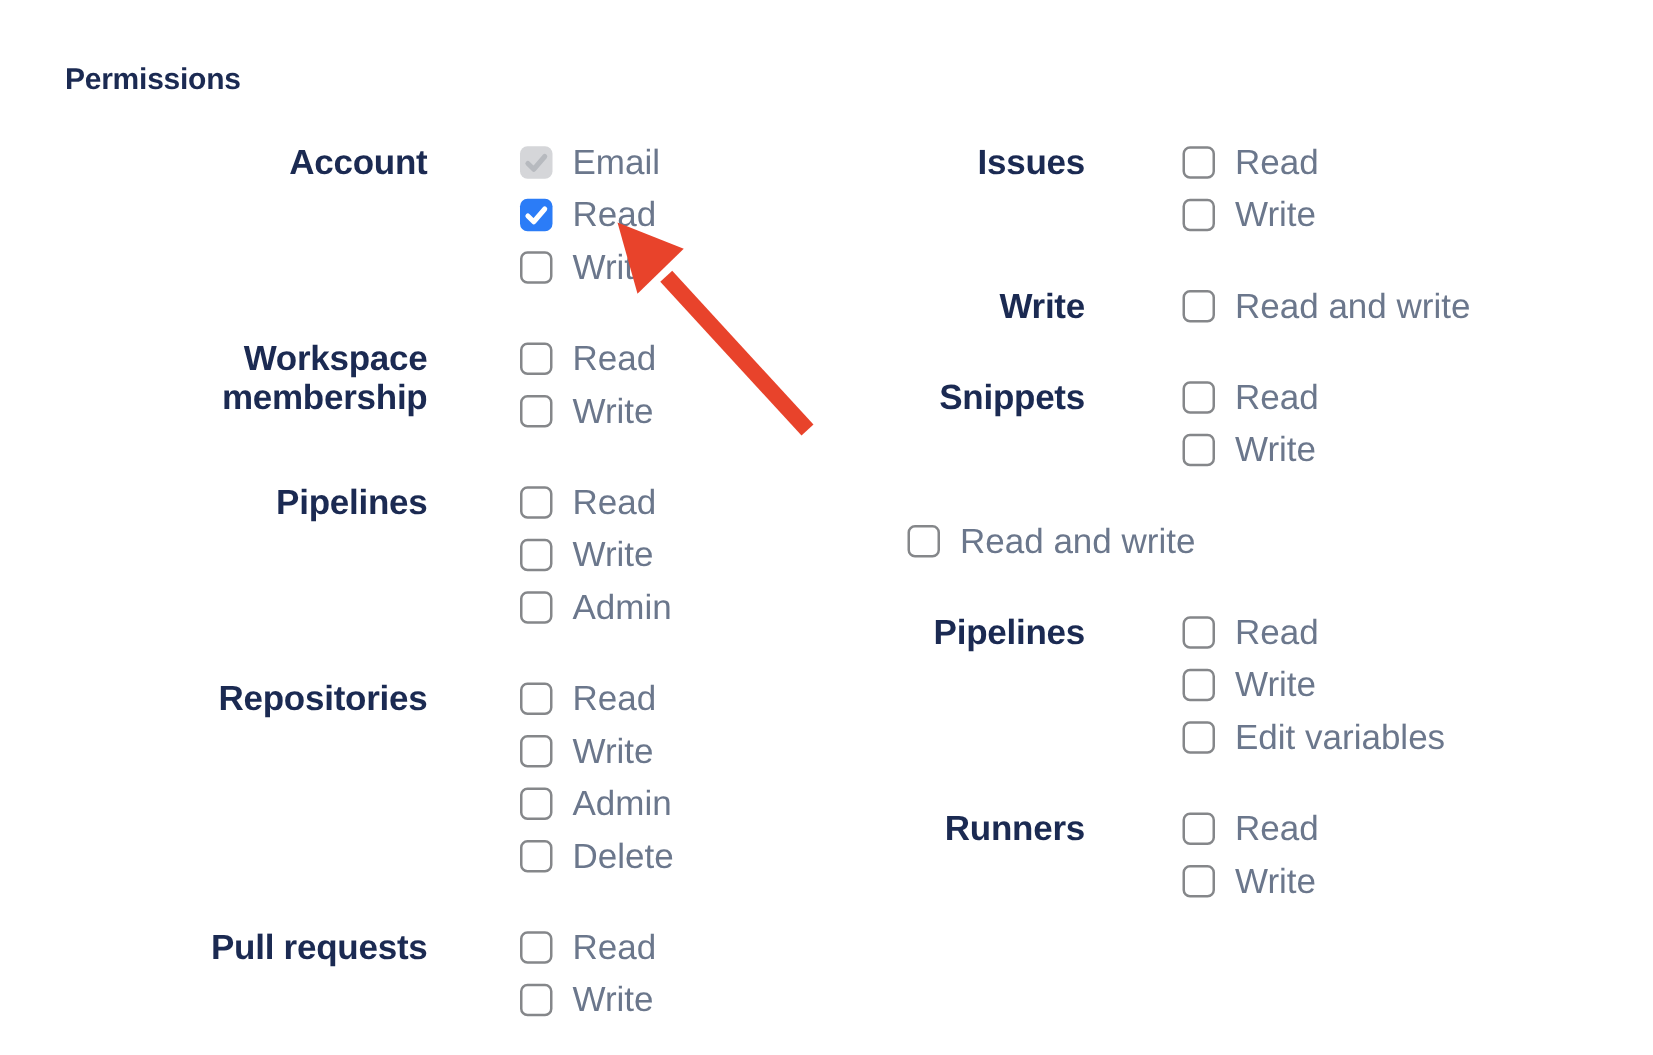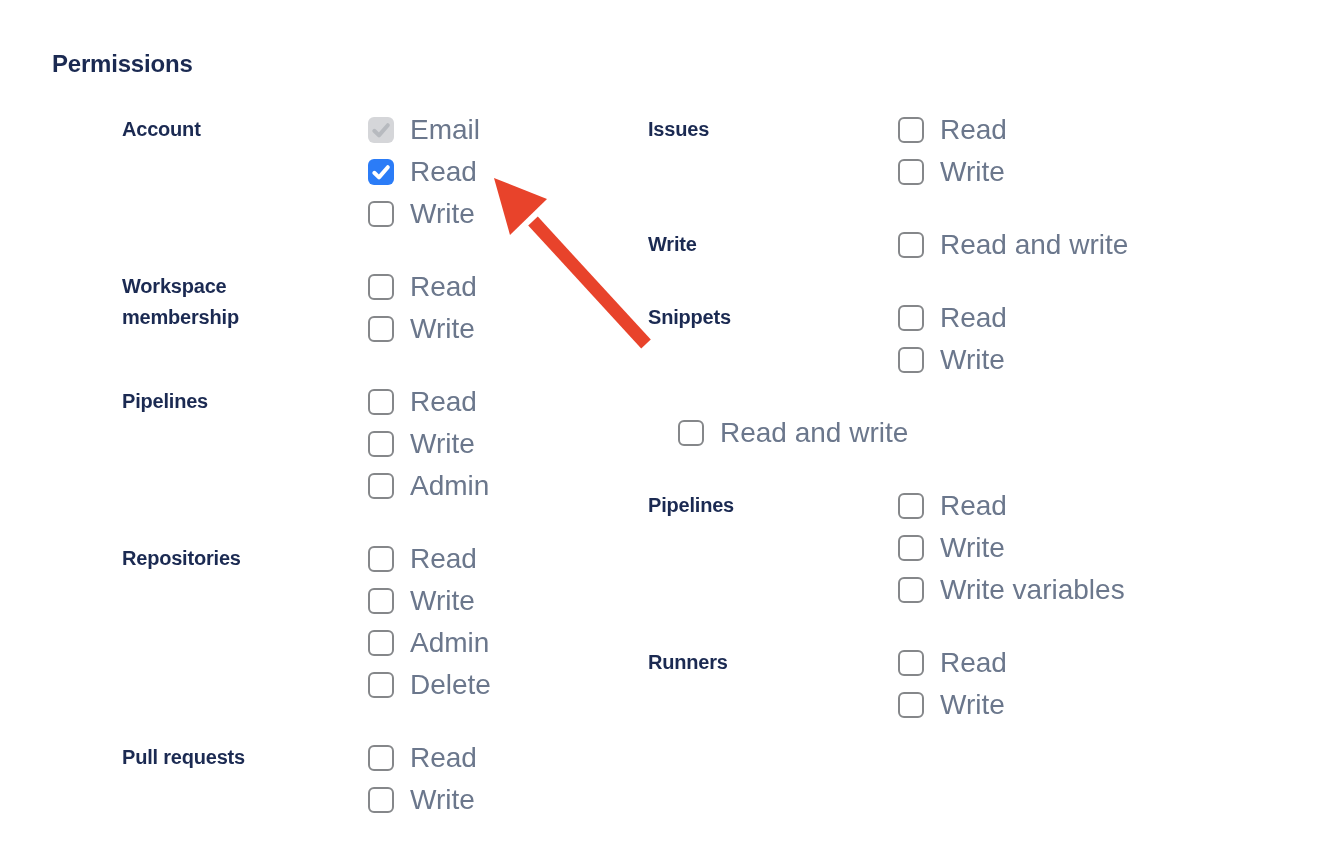--- a/index.html
+++ b/index.html
@@ -35,35 +35,37 @@
   .col-left{left:122px;width:560px;}
   .col-right{left:648px;width:560px;}
   .perm-group{
     display:flex;
     align-items:flex-start;
     margin-bottom:31px;
   }
   .group-label{
     flex:0 0 220px;
     width:220px;
-    font-size:20px;
+    text-align:right;
+    font-size:28px;
     font-weight:bold;
     color:var(--navy);
     line-height:31px;
     margin-top:-1px;
     letter-spacing:-0.2px;
   }
   .opts{margin-left:26px;}
   .col-right .opts{margin-left:30px;}
   .opt-row{
     display:flex;
     align-items:center;
     height:30px;
     margin-bottom:12px;
     cursor:pointer;
+    margin-left:48px;
   }
   .cb{
     width:26px;
     height:26px;
     border-radius:6px;
     flex:0 0 26px;
     display:inline-flex;
     align-items:center;
     justify-content:center;
     background:#ffffff;
@@ -235,21 +237,21 @@
         <label class="opt-row">
           <span class="cb unchecked"></span>
           <span class="opt-label">Read</span>
         </label>
         <label class="opt-row">
           <span class="cb unchecked"></span>
           <span class="opt-label">Write</span>
         </label>
         <label class="opt-row">
           <span class="cb unchecked"></span>
-          <span class="opt-label">Write variables</span>
+          <span class="opt-label">Edit variables</span>
         </label>
       </div>
     </div>
     <div class="perm-group">
       <div class="group-label">Runners</div>
       <div class="opts">
         <label class="opt-row">
           <span class="cb unchecked"></span>
           <span class="opt-label">Read</span>
         </label>

